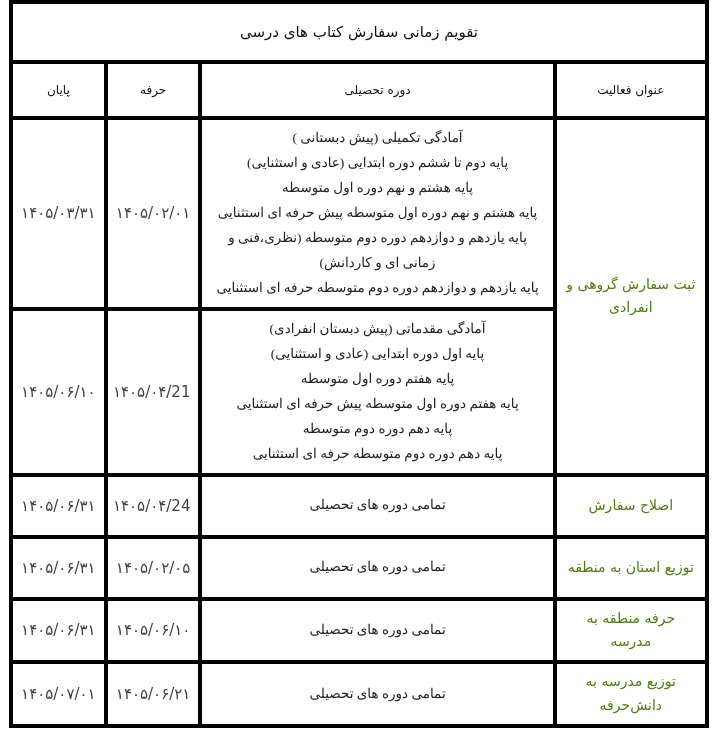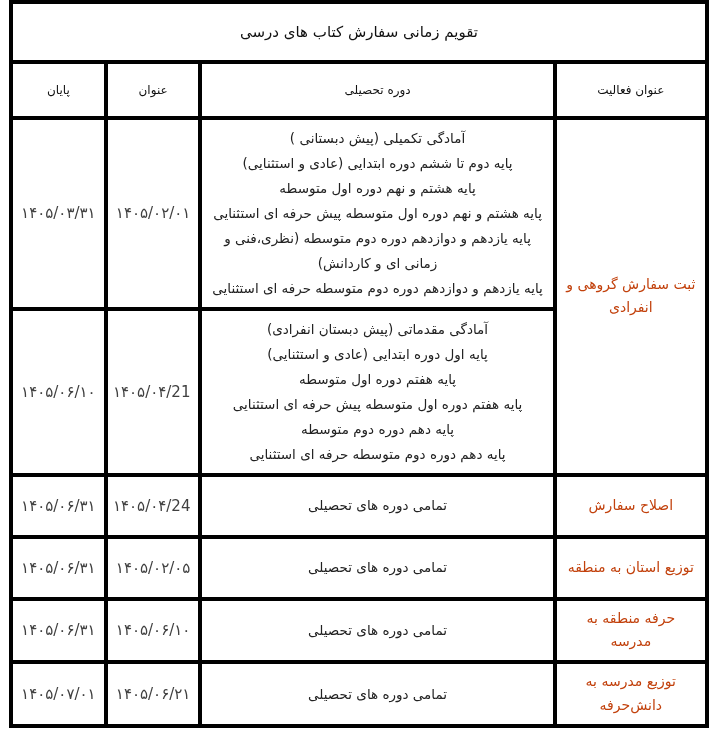--- a/index.html
+++ b/index.html
@@ -45,28 +45,29 @@
     text-align: center;
     font-size: 12px;
     font-weight: bold;
     height: 40px;
     color: #111;
   }
   .activity-cell {
     text-align: center;
     font-size: 14px;
     font-weight: bold;
-    color: #c2410c;
+    color: #4d7c0f;
     line-height: 1.7;
   }
   .courses-cell {
     text-align: center;
     font-size: 13.5px;
     line-height: 1.85;
     color: #222;
+    font-family: Liberation Serif, serif;
   }
   .courses-cell .line {
     display: block;
   }
   .date-cell {
     text-align: center;
     font-size: 15px;
     color: #404040;
     white-space: nowrap;
   }
@@ -87,21 +88,21 @@
       <col class="col-start">
       <col class="col-end">
     </colgroup>
     <tbody>
       <tr>
         <td class="title-cell" colspan="4">تقویم زمانی سفارش کتاب های درسی</td>
       </tr>
       <tr>
         <th class="head-cell">عنوان فعالیت</th>
         <th class="head-cell">دوره تحصیلی</th>
-        <th class="head-cell">عنوان</th>
+        <th class="head-cell">حرفه</th>
         <th class="head-cell">پایان</th>
       </tr>
 
       <tr>
         <td class="activity-cell" rowspan="2">ثبت سفارش گروهی و انفرادی</td>
         <td class="courses-cell">
             <span class="line">آمادگی تکمیلی (پیش دبستانی )</span>
             <span class="line">پایه دوم تا ششم دوره ابتدایی (عادی و استثنایی)</span>
             <span class="line">پایه هشتم و نهم دوره اول متوسطه</span>
             <span class="line">پایه هشتم و نهم دوره اول متوسطه پیش حرفه ای استثنایی</span>

